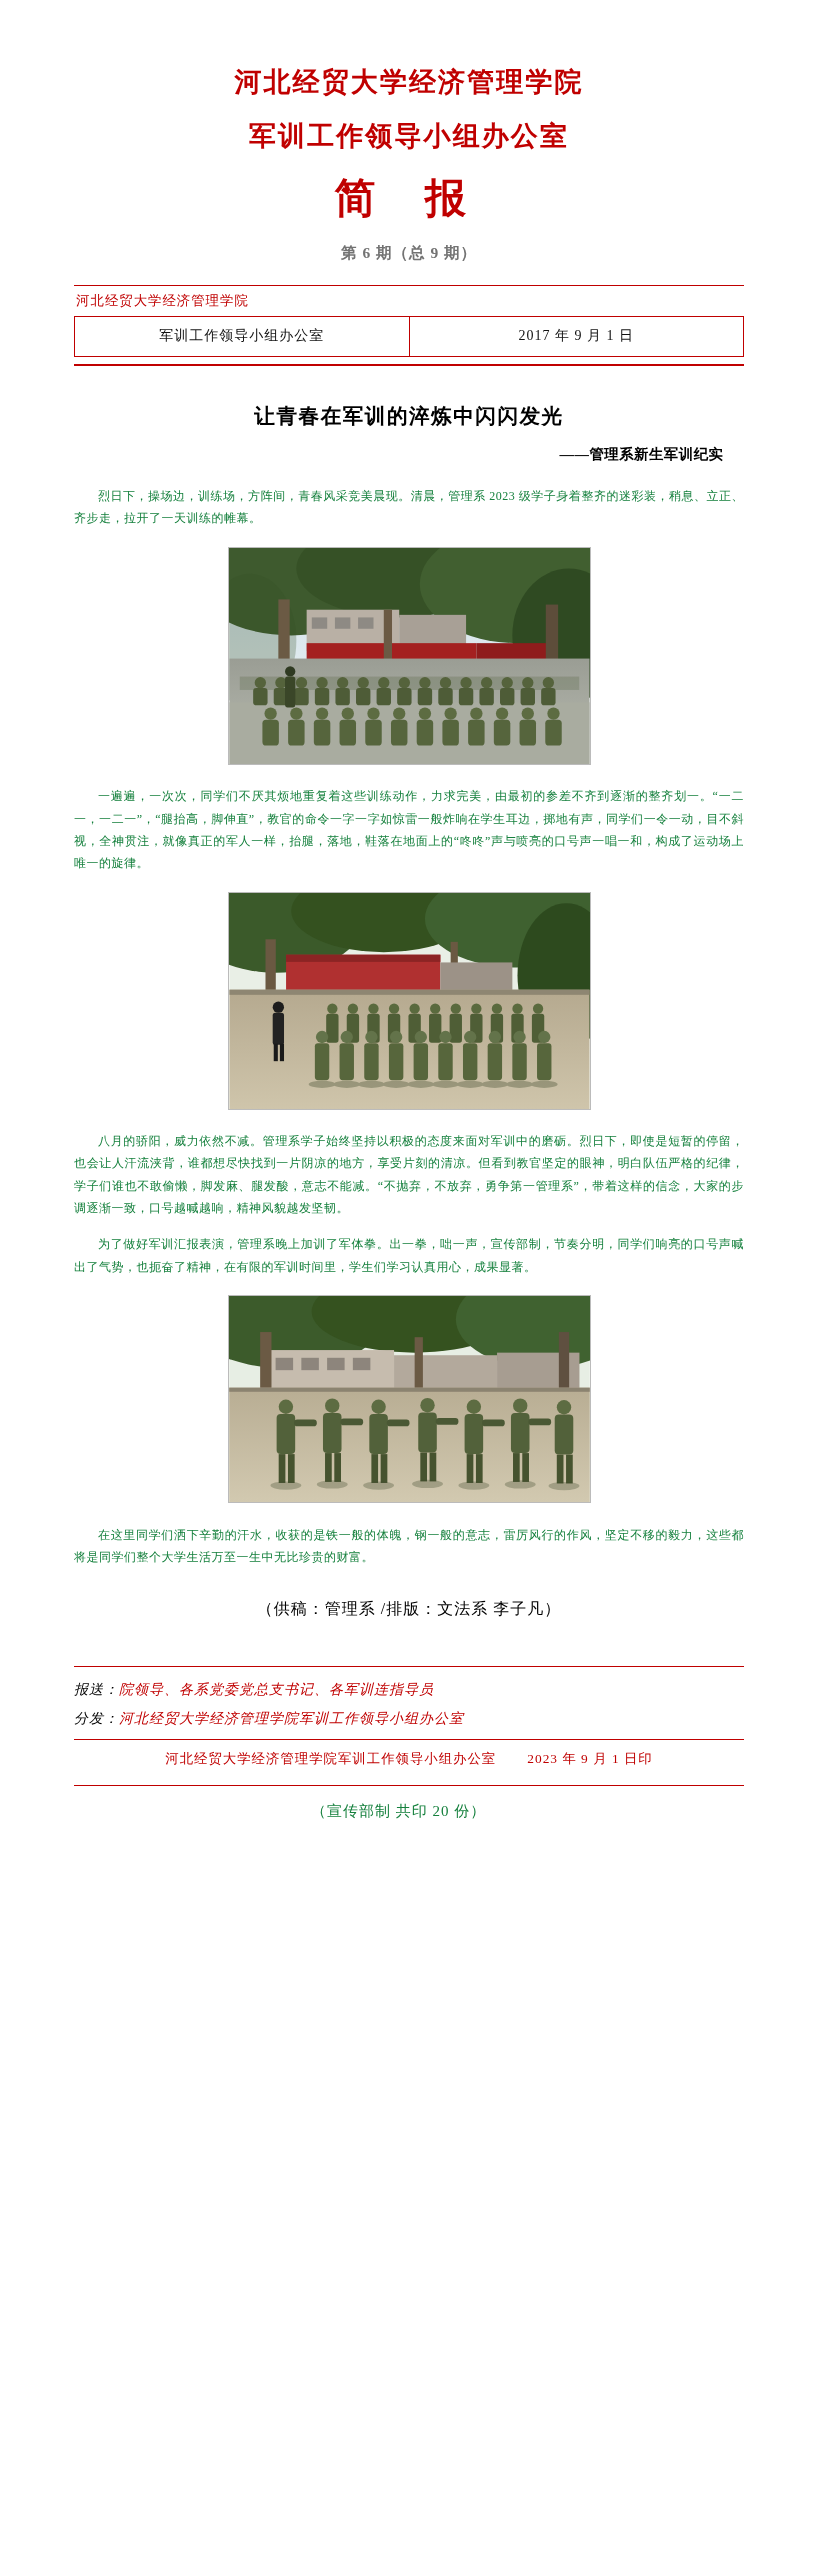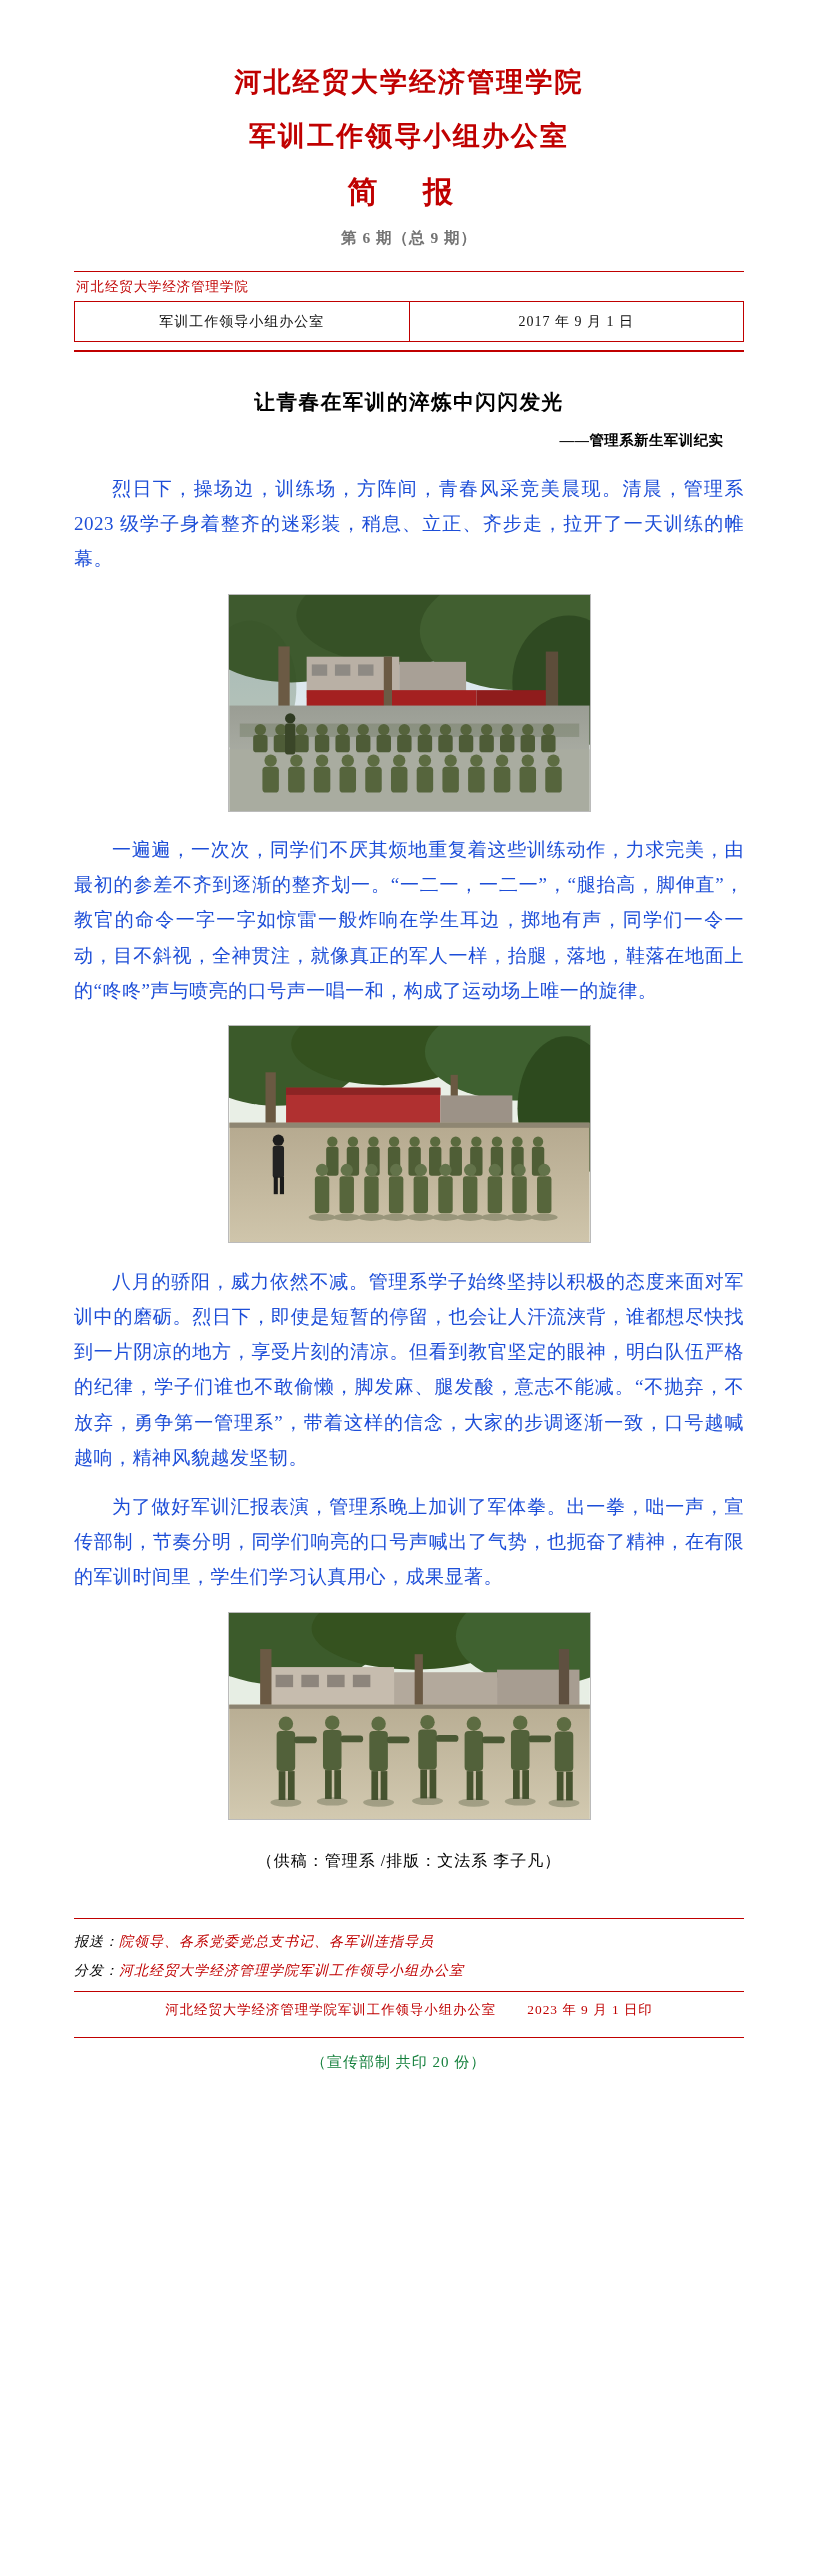--- a/index.html
+++ b/index.html
@@ -37,21 +37,21 @@
     margin-bottom: 13.4px;
     font-family: "DejaVu Serif", serif;
   }
   .mast2 {
     font-size: 27px;
     line-height: 1.5;
     margin-bottom: 15.5px;
     font-family: "DejaVu Serif", serif;
   }
   .mast3 {
-    font-size: 30px;
+    font-size: 41px;
     line-height: 1.3;
     letter-spacing: 17.5px;
     margin-bottom: 17.5px;
     font-family: "DejaVu Serif", serif;
   }
   .issue {
     text-align: center;
     font-size: 15.5px;
     font-weight: bold;
     color: #737373;
@@ -104,23 +104,23 @@
   .article-sub {
     text-align: right;
     font-size: 14.4px;
     color: #000;
     margin-bottom: 20.6px;
     padding-right: 20.6px;
     letter-spacing: 0.5px;
     font-weight: bold;
   }
   p.body-text {
-    font-size: 19px;
+    font-size: 12px;
     line-height: 1.85;
-    color: #1d4ed8;
+    color: #15803d;
     text-align: justify;
     text-indent: 2em;
     margin: 0 0 14.4px 0;
     letter-spacing: 0.5px;
   }
   .photo {
     margin: 17.5px auto 20.6px auto;
     display: block;
     border: 0.5px solid #bbb;
     position: relative;
@@ -492,20 +492,21 @@
             <ellipse cx="290" cy="368" rx="30" ry="8"></ellipse>
               <ellipse cx="385" cy="365" rx="30" ry="8"></ellipse>
             <ellipse cx="475" cy="368" rx="30" ry="8"></ellipse>
               <ellipse cx="565" cy="366" rx="30" ry="8"></ellipse>
             <ellipse cx="650" cy="369" rx="30" ry="8"></ellipse>
           </g>
         </g>
       </svg>
     </div>
 
+    <p class="body-text">在这里同学们洒下辛勤的汗水，收获的是铁一般的体魄，钢一般的意志，雷厉风行的作风，坚定不移的毅力，这些都将是同学们整个大学生活万至一生中无比珍贵的财富。</p>
 
     <div class="credit">（供稿：管理系 /排版：文法系 李子凡）</div>
 
     <hr class="footer-rule-top">
 
     <div class="footer-line">
       <span class="lbl">报送：</span><span>院领导、各系党委党总支书记、各军训连指导员</span>
     </div>
     <div class="footer-line">
       <span class="lbl">分发：</span><span>河北经贸大学经济管理学院军训工作领导小组办公室</span>

